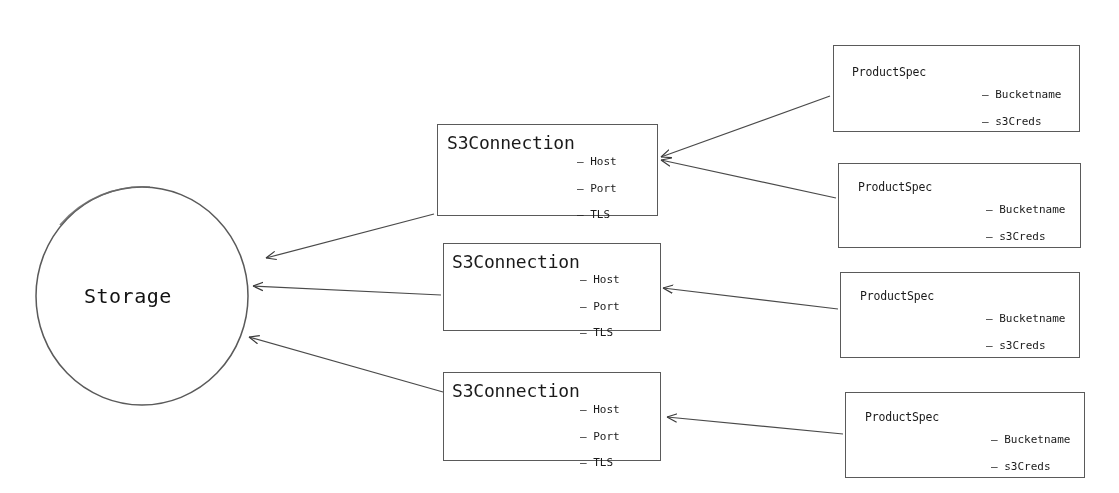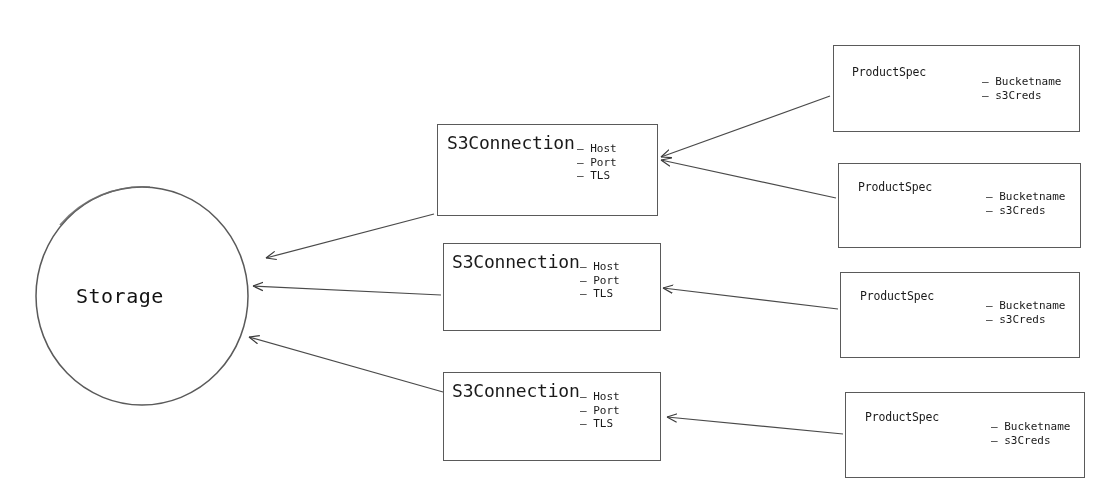--- a/index.html
+++ b/index.html
@@ -38,21 +38,21 @@
     white-space: nowrap;
   }
   .node-attrs {
     position: absolute;
     font-family: "DejaVu Sans Mono", monospace;
     font-size: 11px;
     color: #1a1a1a;
     line-height: 13.5px;
     white-space: nowrap;
   }
-  .node-attrs .attr-row { display: block; }
+  .node-attrs .attr-row { display: block; margin-top: 13px; }
   .circle-label {
     position: absolute;
     font-family: "DejaVu Sans Mono", monospace;
     font-size: 20px;
     color: #111111;
     letter-spacing: 0.5px;
     white-space: nowrap;
   }
 </style>
 </head>
@@ -80,21 +80,21 @@
 
     <line x1="830" y1="96" x2="661" y2="157" stroke="#4a4a4a" stroke-width="1.25" marker-end="url(#arrowOpen)"></line>
 
     <line x1="836" y1="198" x2="661" y2="160" stroke="#4a4a4a" stroke-width="1.25" marker-end="url(#arrowOpen)"></line>
 
     <line x1="838" y1="309" x2="663" y2="288" stroke="#4a4a4a" stroke-width="1.25" marker-end="url(#arrowOpen)"></line>
 
     <line x1="843" y1="434" x2="667" y2="417" stroke="#4a4a4a" stroke-width="1.25" marker-end="url(#arrowOpen)"></line>
   </svg>
 
-  <div class="circle-label" style="left:76px; top:284px;">Storage</div>
+  <div class="circle-label" style="left:84px; top:284px;">Storage</div>
 
   <div class="node-box" style="left:437px; top:124px; width:221px; height:92px;"></div>
   <div class="node-title" style="left:447px; top:132px;">S3Connection</div>
   <div class="node-attrs" style="left:577px; top:142px;">
     <span class="attr-row"><span>–</span>&nbsp;<span>Host</span></span>
     <span class="attr-row"><span>–</span>&nbsp;<span>Port</span></span>
     <span class="attr-row"><span>–</span>&nbsp;<span>TLS</span></span>
   </div>
 
   <div class="node-box" style="left:443px; top:243px; width:218px; height:88px;"></div>

